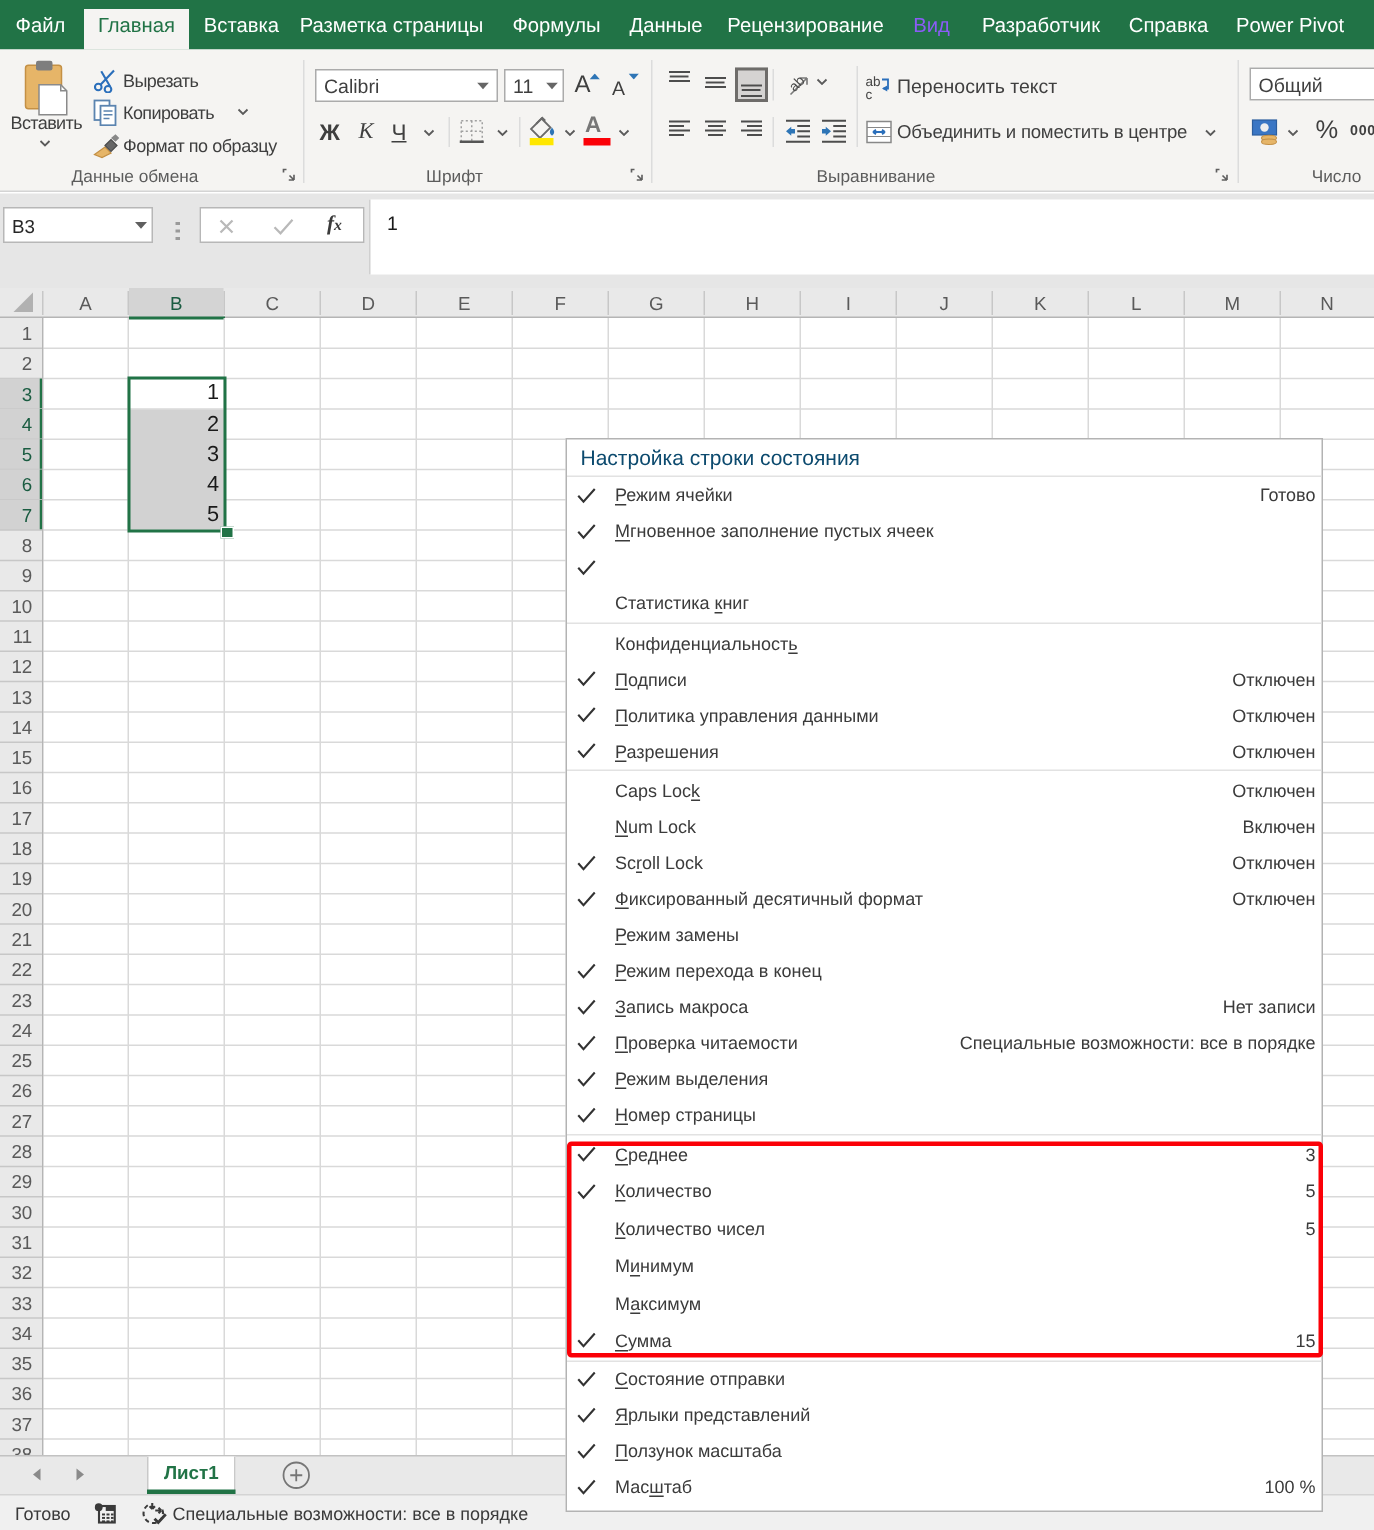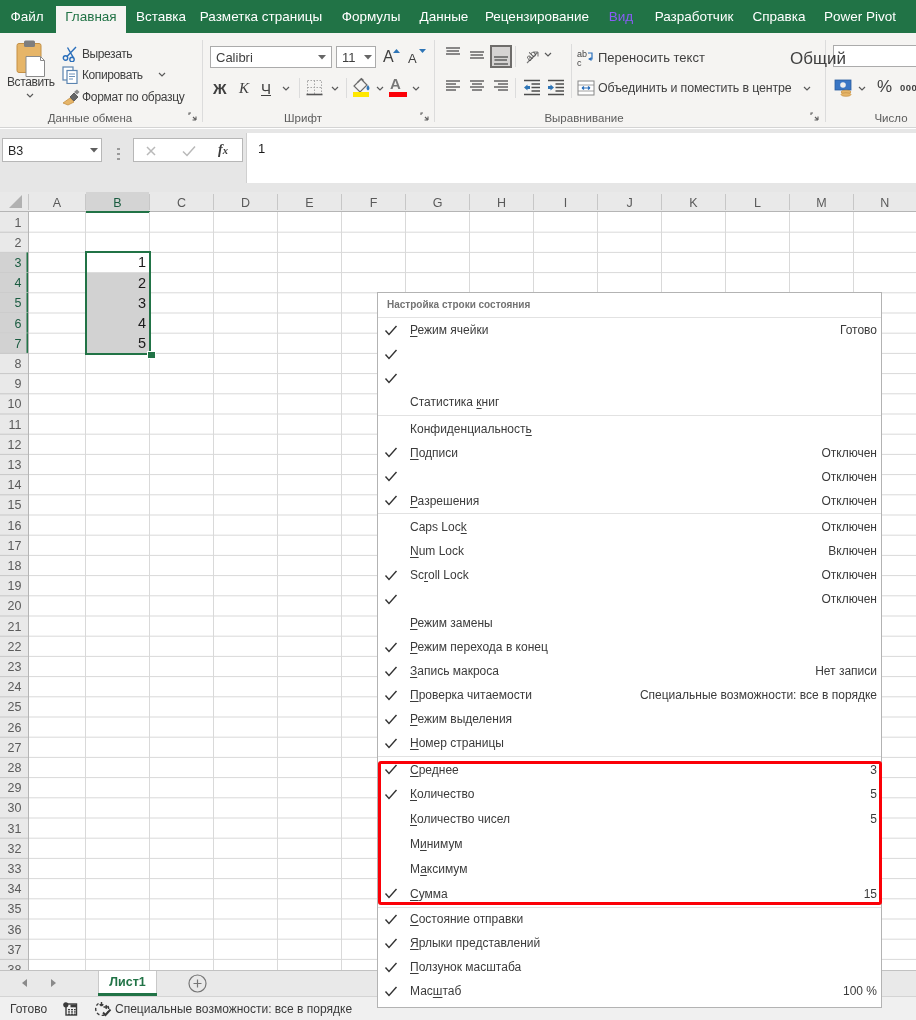--- a/index.html
+++ b/index.html
@@ -189,21 +189,21 @@
 <svg class="abs" style="left:577px;top:80px" width="18" height="17" viewBox="0 0 18 17">
 <rect x="1" y="1" width="16" height="14" fill="#fff" stroke="#888" stroke-width="1"></rect>
 <path d="M1 5 H17 M1 11 H17" stroke="#888" stroke-width="0.8"></path>
 <path d="M5 8 H13 M5 8 L7 6.5 M5 8 L7 9.5 M13 8 L11 6.5 M13 8 L11 9.5" stroke="#2b6fbb" stroke-width="1.2" fill="none"></path>
 </svg>
 <div class="rbtxt" style="left:598px;top:81px;font-size:12.4px;letter-spacing:-0.15px">Объединить и поместить в центре</div>
 <svg class="abs" style="left:803px;top:86px" width="8.0" height="5.0" viewBox="0 0 8 5">
     <path d="M1 1 L4 4 L7 1" fill="none" stroke="#5a5a5a" stroke-width="1.2"></path>
   </svg>
 <div class="abs" style="left:833px;top:45px;width:90px;height:22px;background:#fff;border:1px solid #ababab;box-sizing:border-box"></div>
-<div class="rbtxt" style="left:790px;top:49px;font-size:17px">Общий</div>
+<div class="rbtxt" style="left:839px;top:49px;font-size:13px">Общий</div>
 <svg class="abs" style="left:834px;top:79px" width="20" height="18" viewBox="0 0 20 18">
 <rect x="1" y="1" width="16" height="10" fill="#3a76c4" stroke="#2c5e9e" stroke-width="0.8"></rect>
 <circle cx="9" cy="6" r="2.8" fill="#eee"></circle>
 <ellipse cx="12" cy="13" rx="5" ry="1.8" fill="#e6b568" stroke="#c49045" stroke-width="0.7"></ellipse>
 <ellipse cx="12" cy="15.5" rx="5" ry="1.8" fill="#e6b568" stroke="#c49045" stroke-width="0.7"></ellipse>
 </svg>
 <svg class="abs" style="left:858px;top:86px" width="8.0" height="5.0" viewBox="0 0 8 5">
     <path d="M1 1 L4 4 L7 1" fill="none" stroke="#5a5a5a" stroke-width="1.2"></path>
   </svg>
 <div class="rbtxt" style="left:877px;top:77px;font-size:17px">%</div>
@@ -445,32 +445,33 @@
     </g>
 </svg>
 <svg class="abs" style="left:94px;top:1001px" width="18" height="17" viewBox="0 0 18 17">
 <path d="M4.5 2.5 A 6.5 6.5 0 1 0 14 5" fill="none" stroke="#3a3a3a" stroke-width="1.4" stroke-dasharray="3 2.2"></path>
 <path d="M7.5 1 V5 M7.5 5 l-1.8 -1.8 M7.5 5 l1.8 -1.8" stroke="#3a3a3a" stroke-width="1.4" fill="none"></path>
 <path d="M9.5 6 H13.5 M13.5 6 l-1.8 -1.8 M13.5 6 l-1.8 1.8" stroke="#3a3a3a" stroke-width="1.4" fill="none"></path>
 <path d="M9 11.5 L11.5 14 L16.5 8.5" fill="none" stroke="#3a3a3a" stroke-width="1.9"></path>
 </svg>
 <div class="rbtxt" style="left:115px;top:1002px;font-size:12px;color:#3a3a3a">Специальные возможности: все в порядке</div>
 <div class="abs" style="left:377px;top:292px;width:505px;height:716px;background:#fff;border:1px solid #b3b3b3;box-sizing:border-box"></div>
-<div class="abs" style="left:387px;top:293px;width:480px;height:24px;line-height:24px;font-size:10px;font-weight:bold;color:#737373">Настройка строки состояния</div>
+<div class="abs" style="left:387px;top:293px;width:480px;height:24px;line-height:24px;font-size:14px;font-weight:normal;color:#0c4a6e">Настройка строки состояния</div>
 <div class="mi" style="left:377px;top:318.0px;width:505px;height:24px;line-height:24px">
     <svg style="position:absolute;left:7px;top:6.5px" width="14" height="11" viewBox="0 0 14 11">
       <path d="M1.5 5.5 L5 9.5 L12.5 1" fill="none" stroke="#333" stroke-width="1.4"></path>
     </svg>
     <span class="lbl"><u>Р</u>ежим ячейки</span>
     <span class="val">Готово</span>
   </div>
 <div class="mi" style="left:377px;top:342.0px;width:505px;height:24px;line-height:24px">
     <svg style="position:absolute;left:7px;top:6.5px" width="14" height="11" viewBox="0 0 14 11">
       <path d="M1.5 5.5 L5 9.5 L12.5 1" fill="none" stroke="#333" stroke-width="1.4"></path>
     </svg>
+    <span class="lbl"><u>М</u>гновенное заполнение пустых ячеек</span>
   </div>
 <div class="mi" style="left:377px;top:366.0px;width:505px;height:24px;line-height:24px">
     <svg style="position:absolute;left:7px;top:6.5px" width="14" height="11" viewBox="0 0 14 11">
       <path d="M1.5 5.5 L5 9.5 L12.5 1" fill="none" stroke="#333" stroke-width="1.4"></path>
     </svg>
   </div>
 <div class="mi" style="left:377px;top:390.0px;width:505px;height:24px;line-height:24px">
     <span class="lbl">Статистика <u>к</u>ниг</span>
   </div>
 <div class="msep" style="left:378px;top:414.5px;width:503px"></div>
@@ -481,20 +482,21 @@
     <svg style="position:absolute;left:7px;top:6.5px" width="14" height="11" viewBox="0 0 14 11">
       <path d="M1.5 5.5 L5 9.5 L12.5 1" fill="none" stroke="#333" stroke-width="1.4"></path>
     </svg>
     <span class="lbl"><u>П</u>одписи</span>
     <span class="val">Отключен</span>
   </div>
 <div class="mi" style="left:377px;top:464.5px;width:505px;height:24px;line-height:24px">
     <svg style="position:absolute;left:7px;top:6.5px" width="14" height="11" viewBox="0 0 14 11">
       <path d="M1.5 5.5 L5 9.5 L12.5 1" fill="none" stroke="#333" stroke-width="1.4"></path>
     </svg>
+    <span class="lbl"><u>П</u>олитика управления данными</span>
     <span class="val">Отключен</span>
   </div>
 <div class="mi" style="left:377px;top:488.5px;width:505px;height:24px;line-height:24px">
     <svg style="position:absolute;left:7px;top:6.5px" width="14" height="11" viewBox="0 0 14 11">
       <path d="M1.5 5.5 L5 9.5 L12.5 1" fill="none" stroke="#333" stroke-width="1.4"></path>
     </svg>
     <span class="lbl"><u>Р</u>азрешения</span>
     <span class="val">Отключен</span>
   </div>
 <div class="msep" style="left:378px;top:513.0px;width:503px"></div>
@@ -510,20 +512,21 @@
     <svg style="position:absolute;left:7px;top:6.5px" width="14" height="11" viewBox="0 0 14 11">
       <path d="M1.5 5.5 L5 9.5 L12.5 1" fill="none" stroke="#333" stroke-width="1.4"></path>
     </svg>
     <span class="lbl">Sc<u>r</u>oll Lock</span>
     <span class="val">Отключен</span>
   </div>
 <div class="mi" style="left:377px;top:587.0px;width:505px;height:24px;line-height:24px">
     <svg style="position:absolute;left:7px;top:6.5px" width="14" height="11" viewBox="0 0 14 11">
       <path d="M1.5 5.5 L5 9.5 L12.5 1" fill="none" stroke="#333" stroke-width="1.4"></path>
     </svg>
+    <span class="lbl"><u>Ф</u>иксированный десятичный формат</span>
     <span class="val">Отключен</span>
   </div>
 <div class="mi" style="left:377px;top:611.0px;width:505px;height:24px;line-height:24px">
     <span class="lbl"><u>Р</u>ежим замены</span>
   </div>
 <div class="mi" style="left:377px;top:635.0px;width:505px;height:24px;line-height:24px">
     <svg style="position:absolute;left:7px;top:6.5px" width="14" height="11" viewBox="0 0 14 11">
       <path d="M1.5 5.5 L5 9.5 L12.5 1" fill="none" stroke="#333" stroke-width="1.4"></path>
     </svg>
     <span class="lbl"><u>Р</u>ежим перехода в конец</span>

